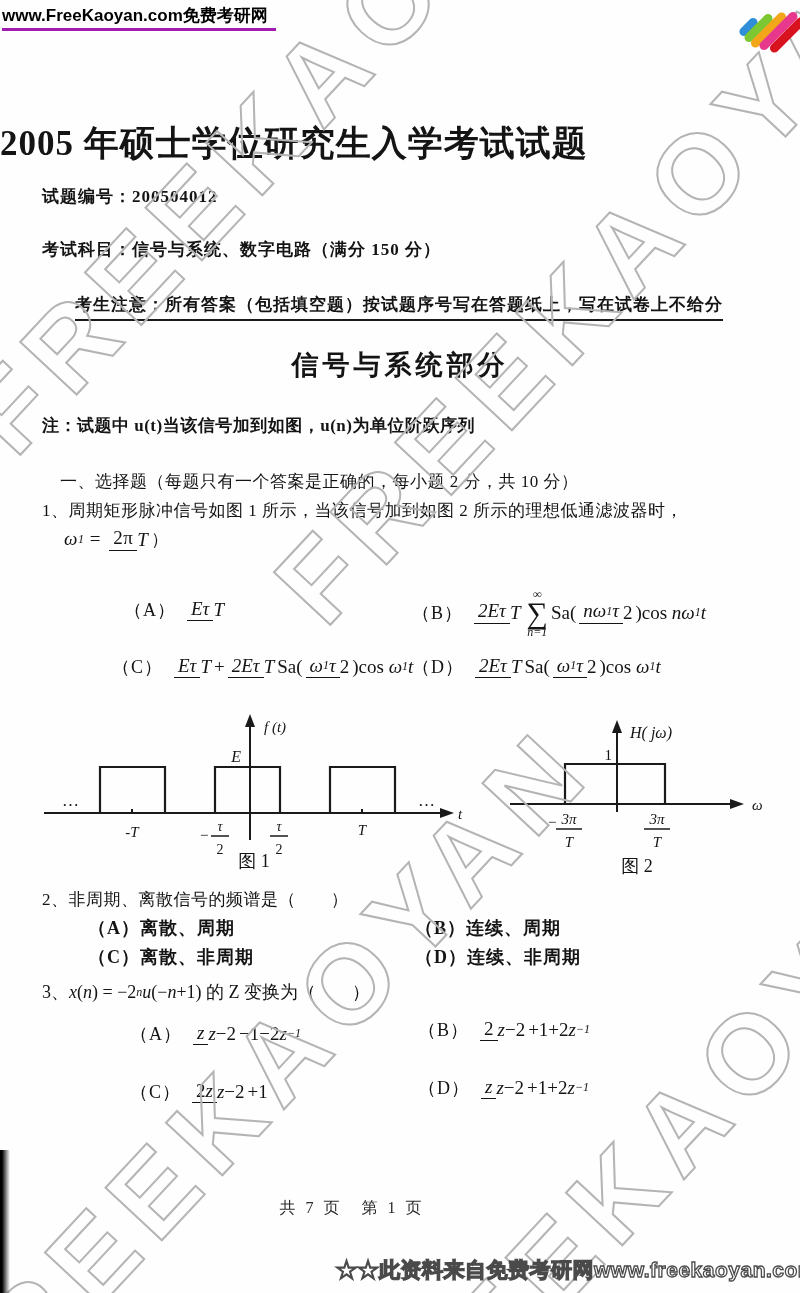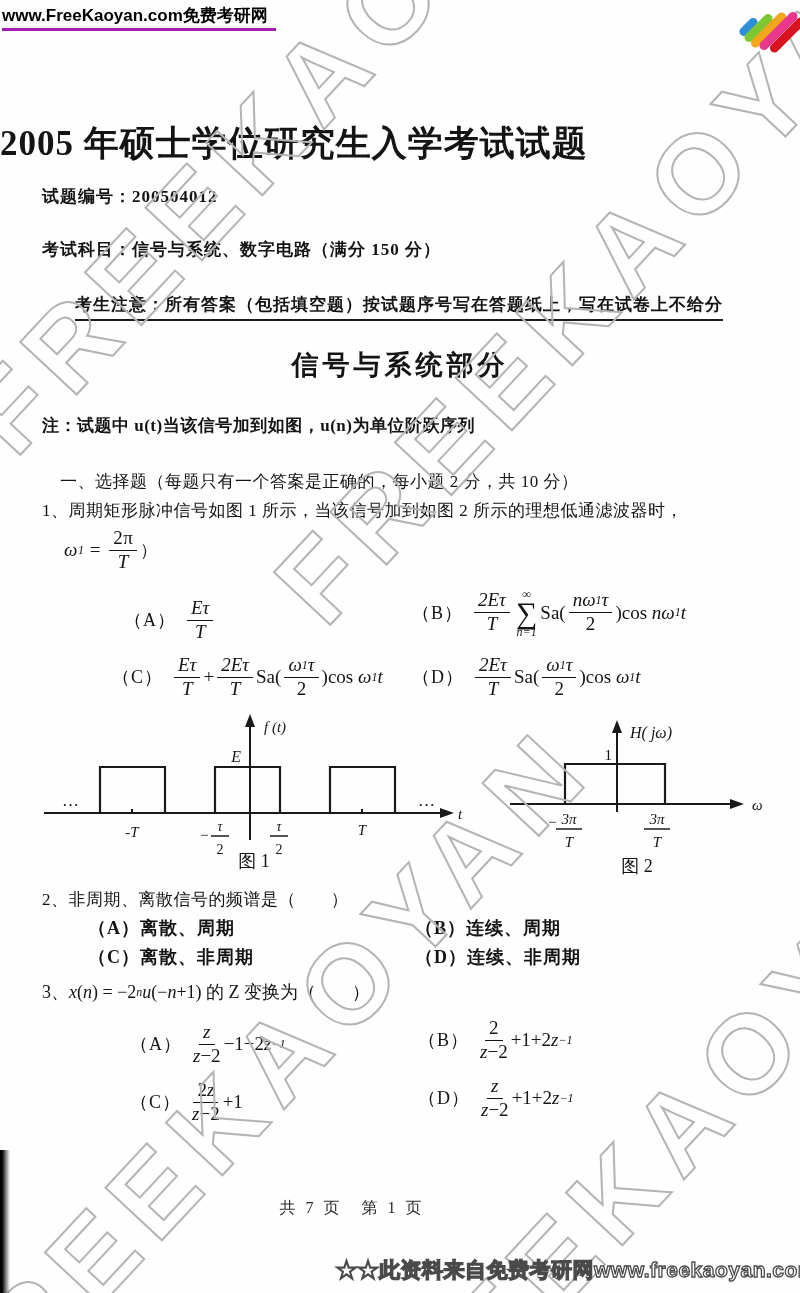--- a/index.html
+++ b/index.html
@@ -30,21 +30,21 @@
   .bodyline{font-size:17px;z-index:2;letter-spacing:0.5px;}
   .bold{font-weight:bold;}
 
   
   .formula{display:inline-flex;align-items:center;font-family:"Liberation Serif",serif;
            font-size:19px;white-space:pre;}
   .formula .mt{font-style:normal;}
   .formula .mi{font-style:italic;}
   .formula sub{font-size:12px;font-style:italic;}
   .formula sup{font-size:12px;font-style:italic;}
-  .frac{display:inline-flex;flex-direction:column;align-items:center;margin:0 3px;line-height:1.1;}
+  .frac{display:inline-flex;flex-direction:row;margin:0 3px;line-height:1.1;}
   .frac .num{border-bottom:1.6px solid #141414;padding:0 4px 1px;display:inline-flex;align-items:center;}
   .frac .den{padding-top:1px;display:inline-flex;align-items:center;}
   .sum{display:inline-flex;flex-direction:column;align-items:center;line-height:1;margin:0 3px;
        font-size:12px;font-style:italic;}
   .sum .sigma{font-size:30px;line-height:0.85;font-style:normal;}
   .opt{position:absolute;display:flex;align-items:center;gap:8px;z-index:2;}
   .opt .olabel{font-size:18px;letter-spacing:1px;}
   .optline{position:absolute;font-size:18px;font-weight:bold;letter-spacing:1px;z-index:2;}
 
   

